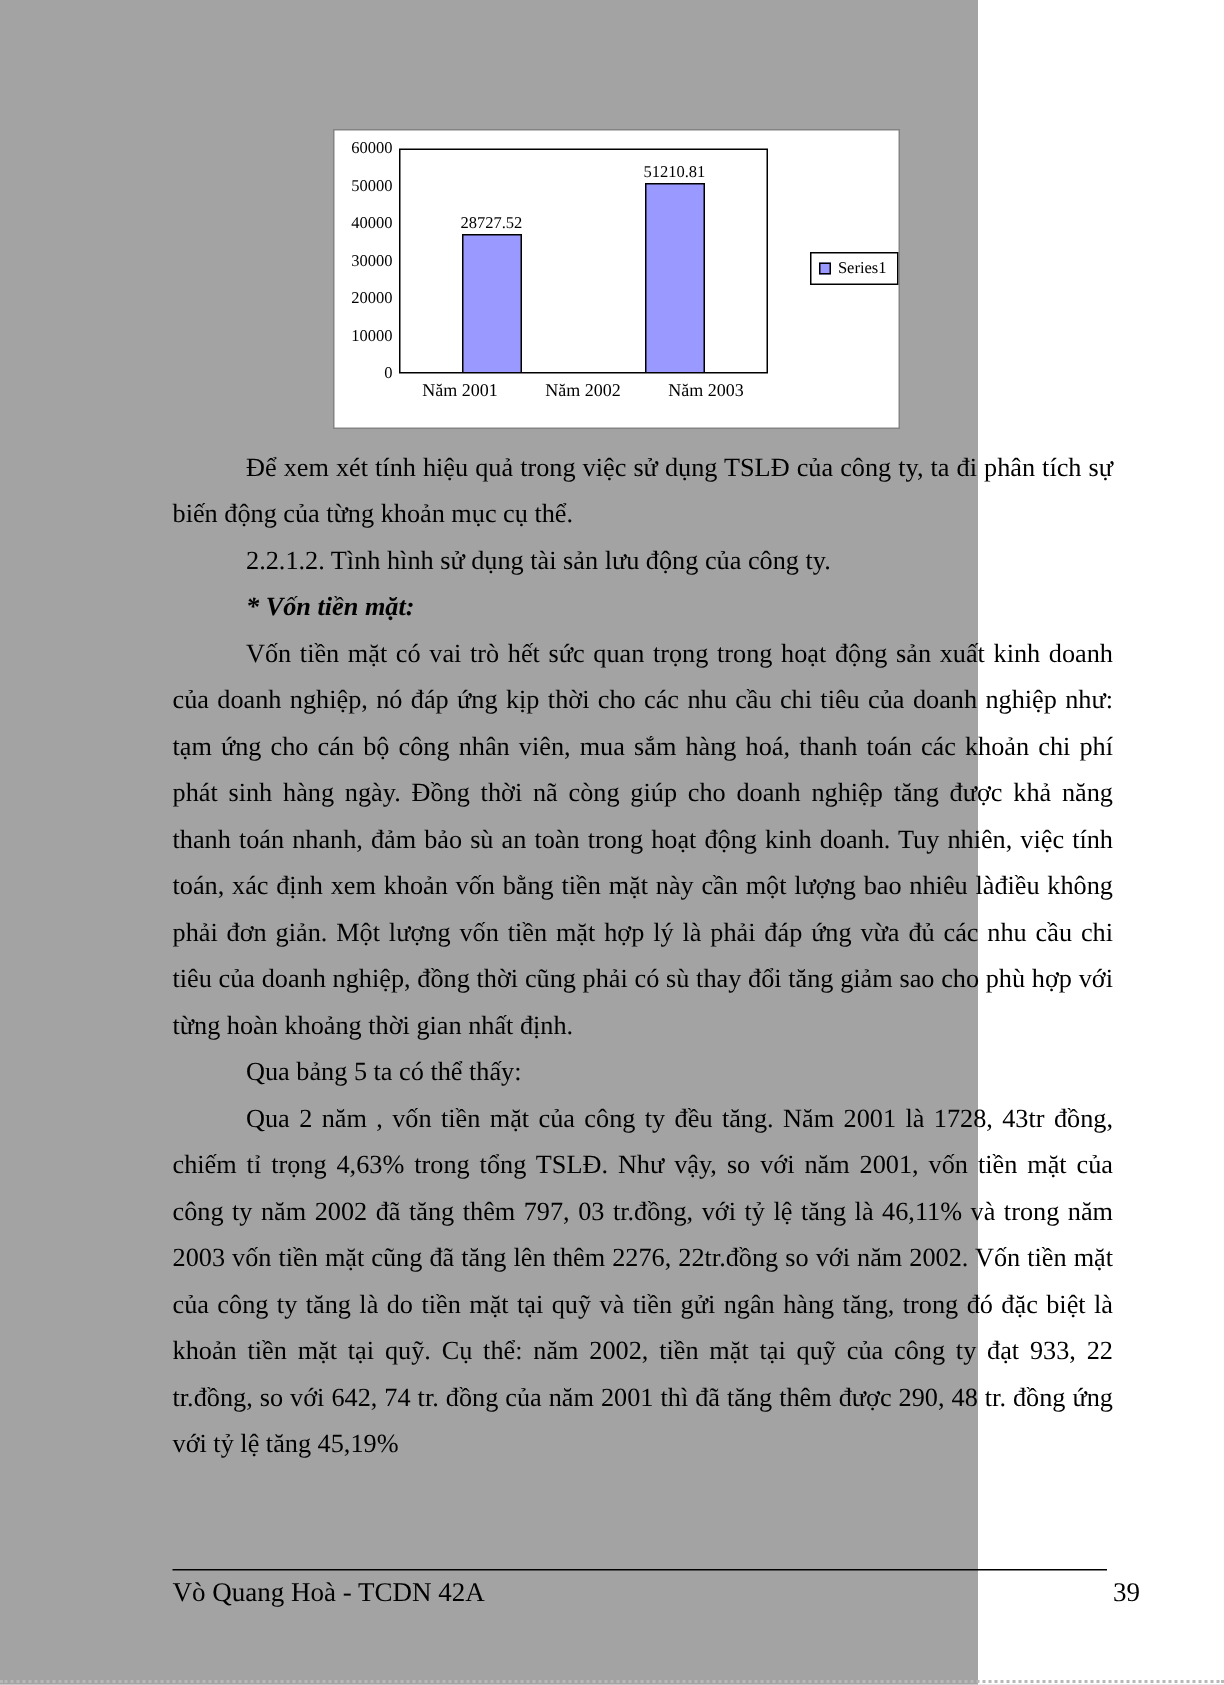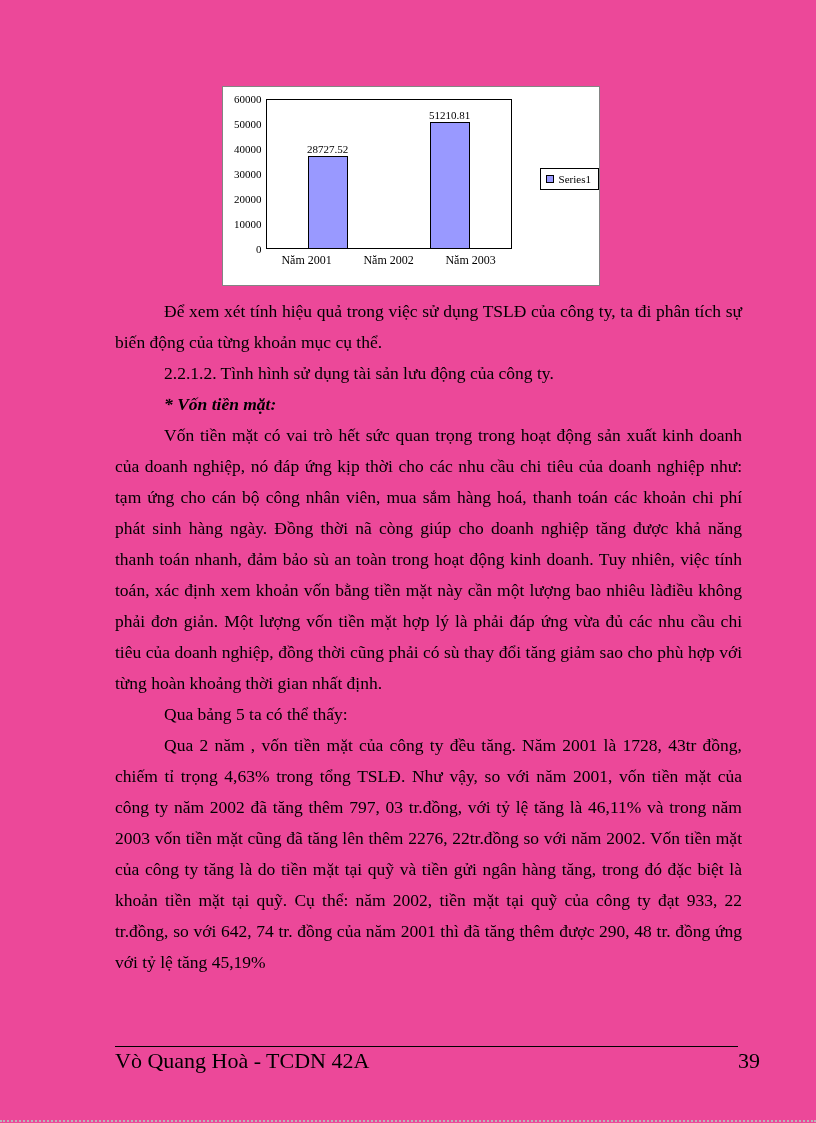--- a/index.html
+++ b/index.html
@@ -4,21 +4,21 @@
 <style>
   * { margin: 0; padding: 0; box-sizing: border-box; }
   html, body { background: #ffffff; }
   body {
     width: 816px; height: 1123px;
     font-family: "Liberation Serif", "DejaVu Serif", serif;
     color: #000;
     position: relative;
     overflow: hidden;
   }
-  .page { position: relative; width: 816px; height: 1123px; background: #ec4899; padding-left: 16px; }
+  .page { position: relative; width: 652px; height: 1123px; background: #a3a3a3; padding-left: 16px; }
 
   
   .chart {
     position: absolute; left: 222px; top: 86px;
     width: 378px; height: 200px;
     border: 1px solid #848484;
     background: #fff;
   }
   .chart-main { display: flex; padding: 12px 0 0 6px; align-items: flex-start; }
   .y-axis {
@@ -59,21 +59,21 @@
     text-align: justify;
   }
   .para { text-indent: 49px; margin: 0; }
   .subheading { font-weight: bold; font-style: italic; }
 
   
   .footer { position: absolute; left: 115px; top: 1046px; width: 645px; }
   .footer-rule { width: 623px; border-top: 1.5px solid #000; }
   .footer-row {
     display: flex; justify-content: space-between; align-items: baseline;
-    font-size: 22px; line-height: 26px; margin-top: 1px;
+    font-size: 18px; line-height: 26px; margin-top: 1px;
   }
   .page-edge {
     position: absolute; left: 0; bottom: 1px; width: 816px;
     border-top: 2px dotted #b8b8b8;
   }
 </style>
 </head>
 <body>
 
 <div class="page">

